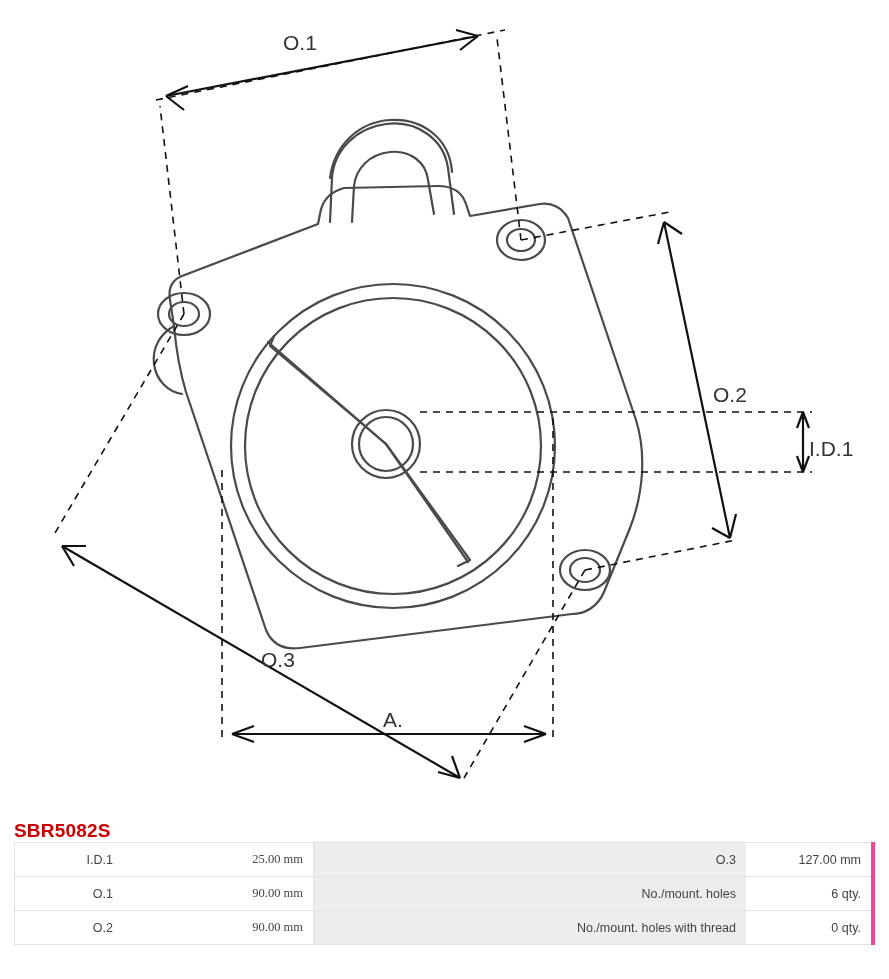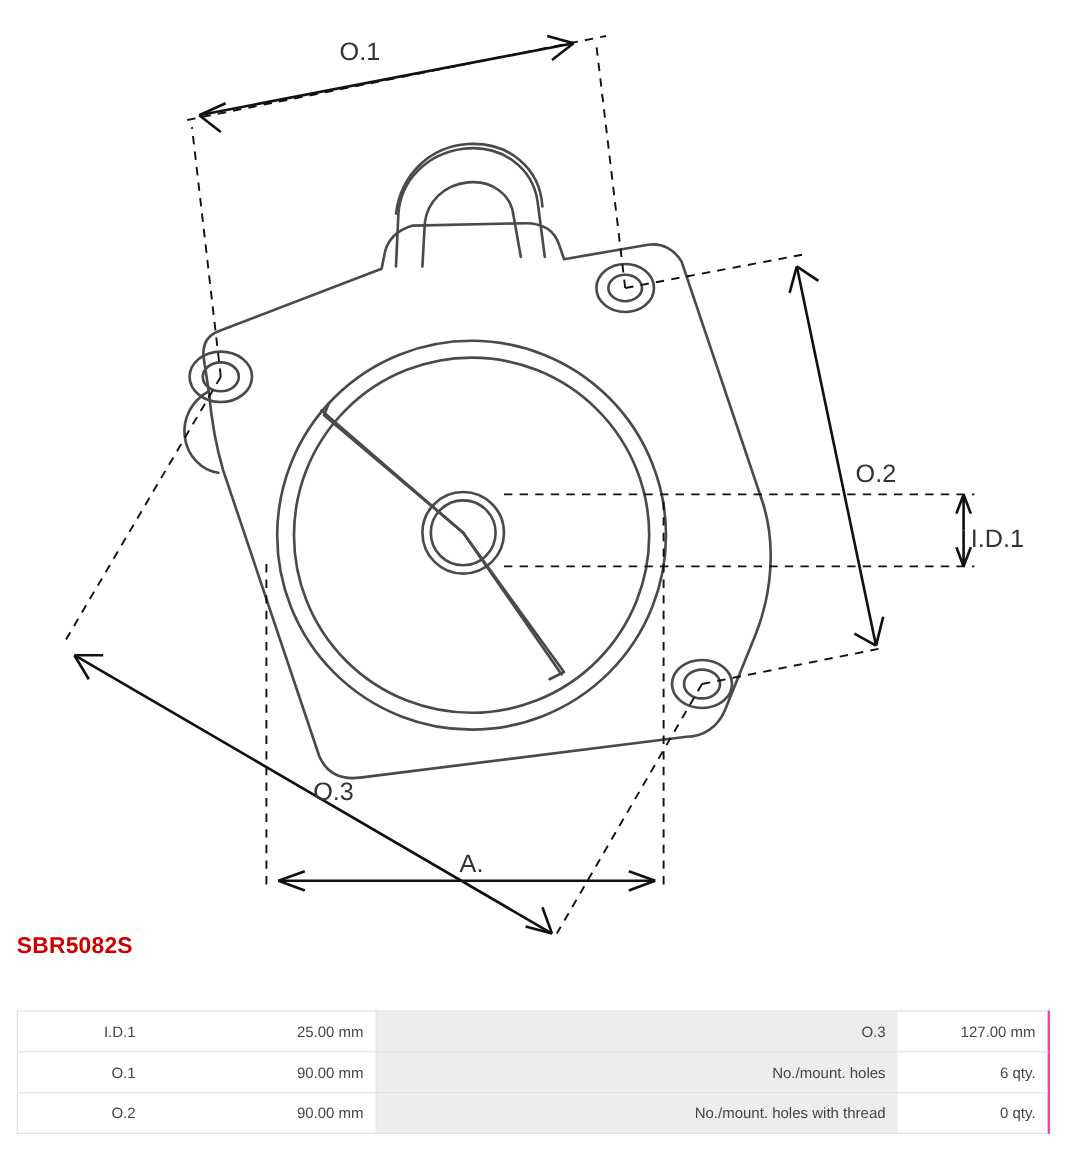--- a/index.html
+++ b/index.html
@@ -26,21 +26,21 @@
     top: 0;
     width: 889px;
     height: 800px;
   }
   .drawing svg {
     display: block;
   }
   .part-title {
     position: absolute;
     left: 14px;
-    top: 778px;
+    top: 820px;
     font-size: 19px;
     font-weight: bold;
     color: #cc0000;
     letter-spacing: 0.2px;
   }
   .spec-table {
     position: absolute;
     left: 14px;
     top: 842px;
     width: 861px;
@@ -60,30 +60,31 @@
     width: 88px;
     text-align: right;
     background: #ffffff;
     border-left: 1px solid #e2e2e2;
   }
   .c-value {
     width: 170px;
     text-align: right;
     background: #ffffff;
     border-right: 1px solid #e2e2e2;
+    font-family: Liberation Serif, serif;
   }
   .c-label2 {
     text-align: right;
     background: #ededed;
   }
   .c-value2 {
     width: 105px;
     text-align: right;
     background: #ffffff;
-    border-right: 2px solid #ec4899;
+    border-right: 4px solid #ec4899;
   }
   .dim-text {
     font-family: "Liberation Sans", sans-serif;
     font-size: 21px;
     fill: #333333;
   }
 </style>
 </head>
 <body>
 

